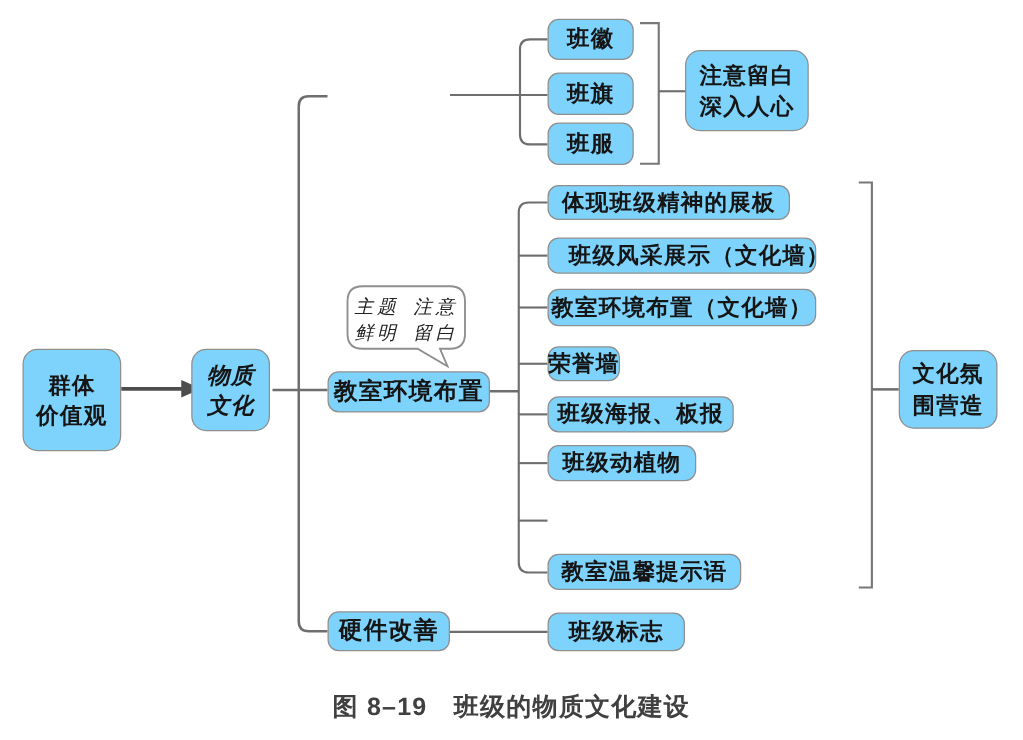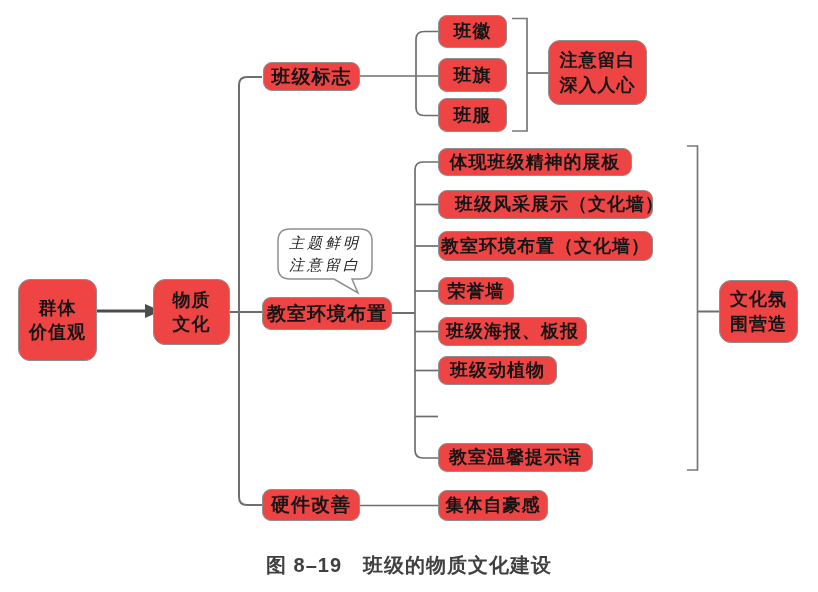--- a/index.html
+++ b/index.html
@@ -9,39 +9,39 @@
     background:#ffffff;
     font-family:"Liberation Serif","DejaVu Serif",serif;
     overflow:hidden;
   }
   #wires{position:absolute;left:0;top:0;width:818px;height:592px;}
   .box{
     position:absolute;
     box-sizing:border-box;
     border:1.5px solid #8f8f8f;
     border-radius:9px;
-    background:#ef4444;
+    background:#7dd3fc;
     color:#151515;
     font-weight:bold;
     font-size:19px;
     line-height:1.15;
     display:flex;
     flex-direction:column;
     align-items:center;
     justify-content:center;
     text-align:center;
     white-space:nowrap;
     letter-spacing:1px;
   }
   .box.two{border-radius:12px;font-size:18px;line-height:1.35;}
   .box.small{font-size:18px;}
   .callout-text{
     position:absolute;
     left:278px;top:231px;width:94px;height:48px;
-    display:flex;flex-direction:column;align-items:center;justify-content:center;
+    display:flex;flex-direction:row;align-items:flex-end;justify-content:center;
     font-style:italic;
     font-weight:normal;
     font-size:15px;
     letter-spacing:3px;
     color:#222;
     line-height:1.45;
     text-align:center;
   }
   .caption{
     position:absolute;
@@ -89,28 +89,25 @@
     <line x1="360" y1="505.5" x2="438" y2="505.5" stroke="#6e6e6e" stroke-width="1.7"></line>
 
     <path d="M 290,229 H 360 Q 372,229 372,241 V 267 Q 372,279 360,279 H 352 L 358,293 L 334,279 H 290 Q 278,279 278,267 V 241 Q 278,229 290,229 Z" fill="#ffffff" stroke="#8f8f8f" stroke-width="1.5"></path>
   </svg>
 
   <div class="box two" style="left:18px;top:279px;width:79px;height:82px;">
     <span>群体</span>
     <span>价值观</span>
   </div>
 
-  <div class="box two" style="left:153px;top:279px;width:77px;height:66px;">
+  <div class="box two" style="left:153px;top:279px;width:63px;height:66px;font-style:italic;">
     <span>物质</span>
     <span>文化</span>
   </div>
 
-  <div class="box" style="left:263px;top:62px;width:97px;height:29px;">
-    <span>班级标志</span>
-  </div>
 
   <div class="box small" style="left:438px;top:15px;width:69px;height:33px;">
     <span>班徽</span>
   </div>
   <div class="box small" style="left:438px;top:58px;width:69px;height:34px;">
     <span>班旗</span>
   </div>
   <div class="box small" style="left:438px;top:98px;width:69px;height:34px;">
     <span>班服</span>
   </div>
@@ -131,21 +128,21 @@
 
   <div class="box small" style="left:438px;top:148px;width:194px;height:28px;">
     <span>体现班级精神的展板</span>
   </div>
   <div class="box small" style="left:438px;top:190px;width:215px;height:29px;padding-left:28px;">
     <span>班级风采展示（文化墙）</span>
   </div>
   <div class="box small" style="left:438px;top:231px;width:215px;height:30px;">
     <span>教室环境布置（文化墙）</span>
   </div>
-  <div class="box small" style="left:438px;top:277px;width:76px;height:28px;">
+  <div class="box small" style="left:438px;top:277px;width:58px;height:28px;">
     <span>荣誉墙</span>
   </div>
   <div class="box small" style="left:438px;top:356px;width:119px;height:29px;">
     <span>班级动植物</span>
   </div>
   <div class="box small" style="left:438px;top:317px;width:149px;height:29px;">
     <span>班级海报、板报</span>
   </div>
   <div class="box small" style="left:438px;top:443px;width:155px;height:29px;">
     <span>教室温馨提示语</span>
@@ -153,18 +150,18 @@
 
   <div class="box two" style="left:719px;top:280px;width:79px;height:63px;">
     <span>文化氛</span>
     <span>围营造</span>
   </div>
 
   <div class="box" style="left:262px;top:489px;width:98px;height:32px;">
     <span>硬件改善</span>
   </div>
   <div class="box small" style="left:438px;top:490px;width:110px;height:31px;">
-    <span>集体自豪感</span>
+    <span>班级标志</span>
   </div>
 
   <div class="caption">图 8–19　班级的物质文化建设</div>
 
 </div>
 
 </body></html>

